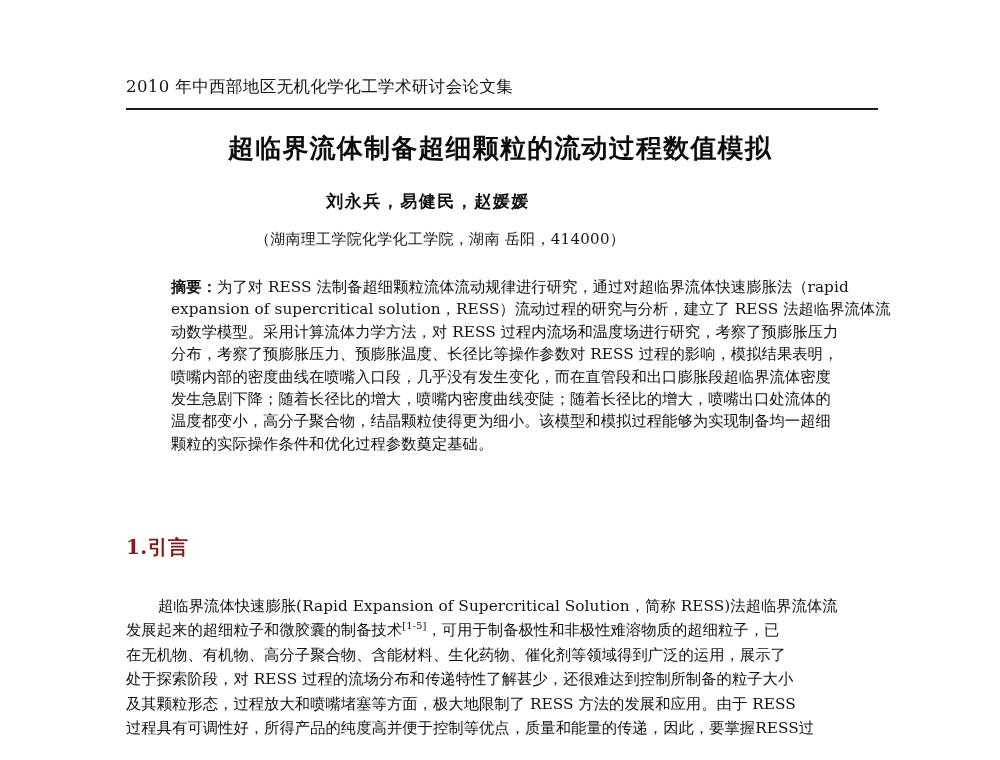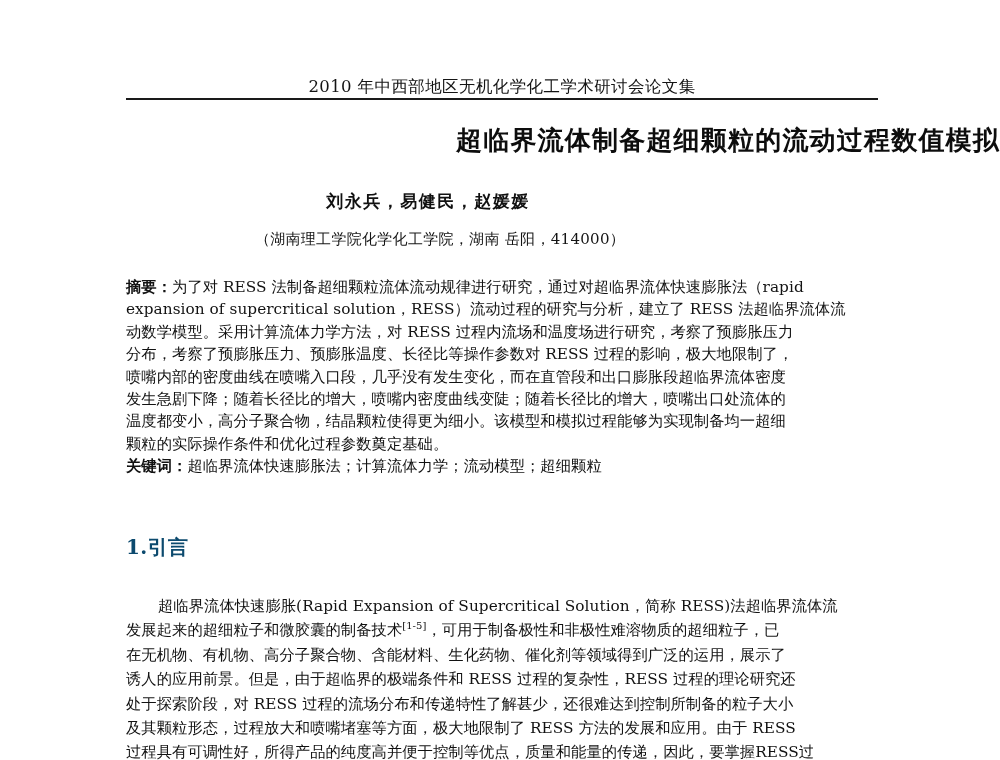--- a/index.html
+++ b/index.html
@@ -26,41 +26,40 @@
   }
 
   
   .header-band {
     position: absolute;
     left: 126px;
     top: 76px;
     width: 752px;
   }
   .header-text {
-    text-align: center;
     font-family: "DejaVu Serif", "Liberation Serif", serif;
     font-size: 16.5px;
     letter-spacing: 0.4px;
     color: #141414;
     white-space: nowrap;
-    padding-bottom: 0;
+    padding-bottom: 10px;
   }
   .header-rule {
     width: 100%;
     height: 2px;
     background: #1a1a1a;
   }
 
   
   .doc-title {
     position: absolute;
     left: 0;
-    top: 123px;
+    top: 131px;
     width: 1000px;
-    text-align: right;
+    text-align: center;
     font-size: 26px;
     font-weight: bold;
     letter-spacing: 1.2px;
     color: #0d0d0d;
     font-family: "DejaVu Serif", "Liberation Serif", serif;
   }
 
   .doc-authors {
     position: absolute;
     left: 0;
@@ -91,38 +90,39 @@
     top: 276px;
     width: 752px;
     font-size: 15.3px;
     line-height: 22.4px;
     color: #121212;
     text-align: justify;
   }
   .abstract-line {
     white-space: nowrap;
     letter-spacing: 0.05px;
+    margin-left: 45px;
   }
   .lead-label {
     font-weight: bold;
   }
   .keywords-line {
     white-space: nowrap;
     letter-spacing: 0.05px;
   }
 
   
   .section-heading {
     position: absolute;
     left: 126px;
     top: 534px;
     font-size: 20px;
     font-weight: bold;
     letter-spacing: 0.4px;
-    color: #0c4a6e;
+    color: #7f1d1d;
     text-align: center;
   }
 
   
   .body-block {
     position: absolute;
     left: 126px;
     top: 594px;
     width: 760px;
     font-size: 15.3px;
@@ -156,33 +156,31 @@
   <div class="doc-title">超临界流体制备超细颗粒的流动过程数值模拟</div>
 
   <div class="doc-authors">刘永兵，易健民，赵媛媛</div>
 
   <div class="doc-affiliation">（湖南理工学院化学化工学院，湖南 岳阳，414000）</div>
 
   <div class="abstract-block">
     <div class="abstract-line"><span class="lead-label">摘要：</span><span>为了对 RESS 法制备超细颗粒流体流动规律进行研究，通过对超临界流体快速膨胀法（rapid</span></div>
     <div class="abstract-line">expansion of supercritical solution，RESS）流动过程的研究与分析，建立了 RESS 法超临界流体流</div>
     <div class="abstract-line">动数学模型。采用计算流体力学方法，对 RESS 过程内流场和温度场进行研究，考察了预膨胀压力</div>
-    <div class="abstract-line">分布，考察了预膨胀压力、预膨胀温度、长径比等操作参数对 RESS 过程的影响，极大地限制了，</div>
+    <div class="abstract-line">分布，考察了预膨胀压力、预膨胀温度、长径比等操作参数对 RESS 过程的影响，模拟结果表明，</div>
     <div class="abstract-line">喷嘴内部的密度曲线在喷嘴入口段，几乎没有发生变化，而在直管段和出口膨胀段超临界流体密度</div>
     <div class="abstract-line">发生急剧下降；随着长径比的增大，喷嘴内密度曲线变陡；随着长径比的增大，喷嘴出口处流体的</div>
     <div class="abstract-line">温度都变小，高分子聚合物，结晶颗粒使得更为细小。该模型和模拟过程能够为实现制备均一超细</div>
     <div class="abstract-line">颗粒的实际操作条件和优化过程参数奠定基础。</div>
-    <div class="keywords-line"><span class="lead-label">关键词：</span><span>超临界流体快速膨胀法；计算流体力学；流动模型；超细颗粒</span></div>
   </div>
 
   <div class="section-heading">1.引言</div>
 
   <div class="body-block">
     <div class="body-line indent2"><span>超临界流体快速膨胀(Rapid Expansion of Supercritical Solution，简称 RESS)法超临界流体流</span></div>
     <div class="body-line"><span>发展起来的超细粒子和微胶囊的制备技术</span><sup class="cite">[1-5]</sup><span>，可用于制备极性和非极性难溶物质的超细粒子，已</span></div>
     <div class="body-line">在无机物、有机物、高分子聚合物、含能材料、生化药物、催化剂等领域得到广泛的运用，展示了</div>
-    <div class="body-line">诱人的应用前景。但是，由于超临界的极端条件和 RESS 过程的复杂性，RESS 过程的理论研究还</div>
     <div class="body-line">处于探索阶段，对 RESS 过程的流场分布和传递特性了解甚少，还很难达到控制所制备的粒子大小</div>
     <div class="body-line">及其颗粒形态，过程放大和喷嘴堵塞等方面，极大地限制了 RESS 方法的发展和应用。由于 RESS</div>
     <div class="body-line">过程具有可调性好，所得产品的纯度高并便于控制等优点，质量和能量的传递，因此，要掌握RESS过</div>
   </div>
 
 </div>
 
 </body></html>

